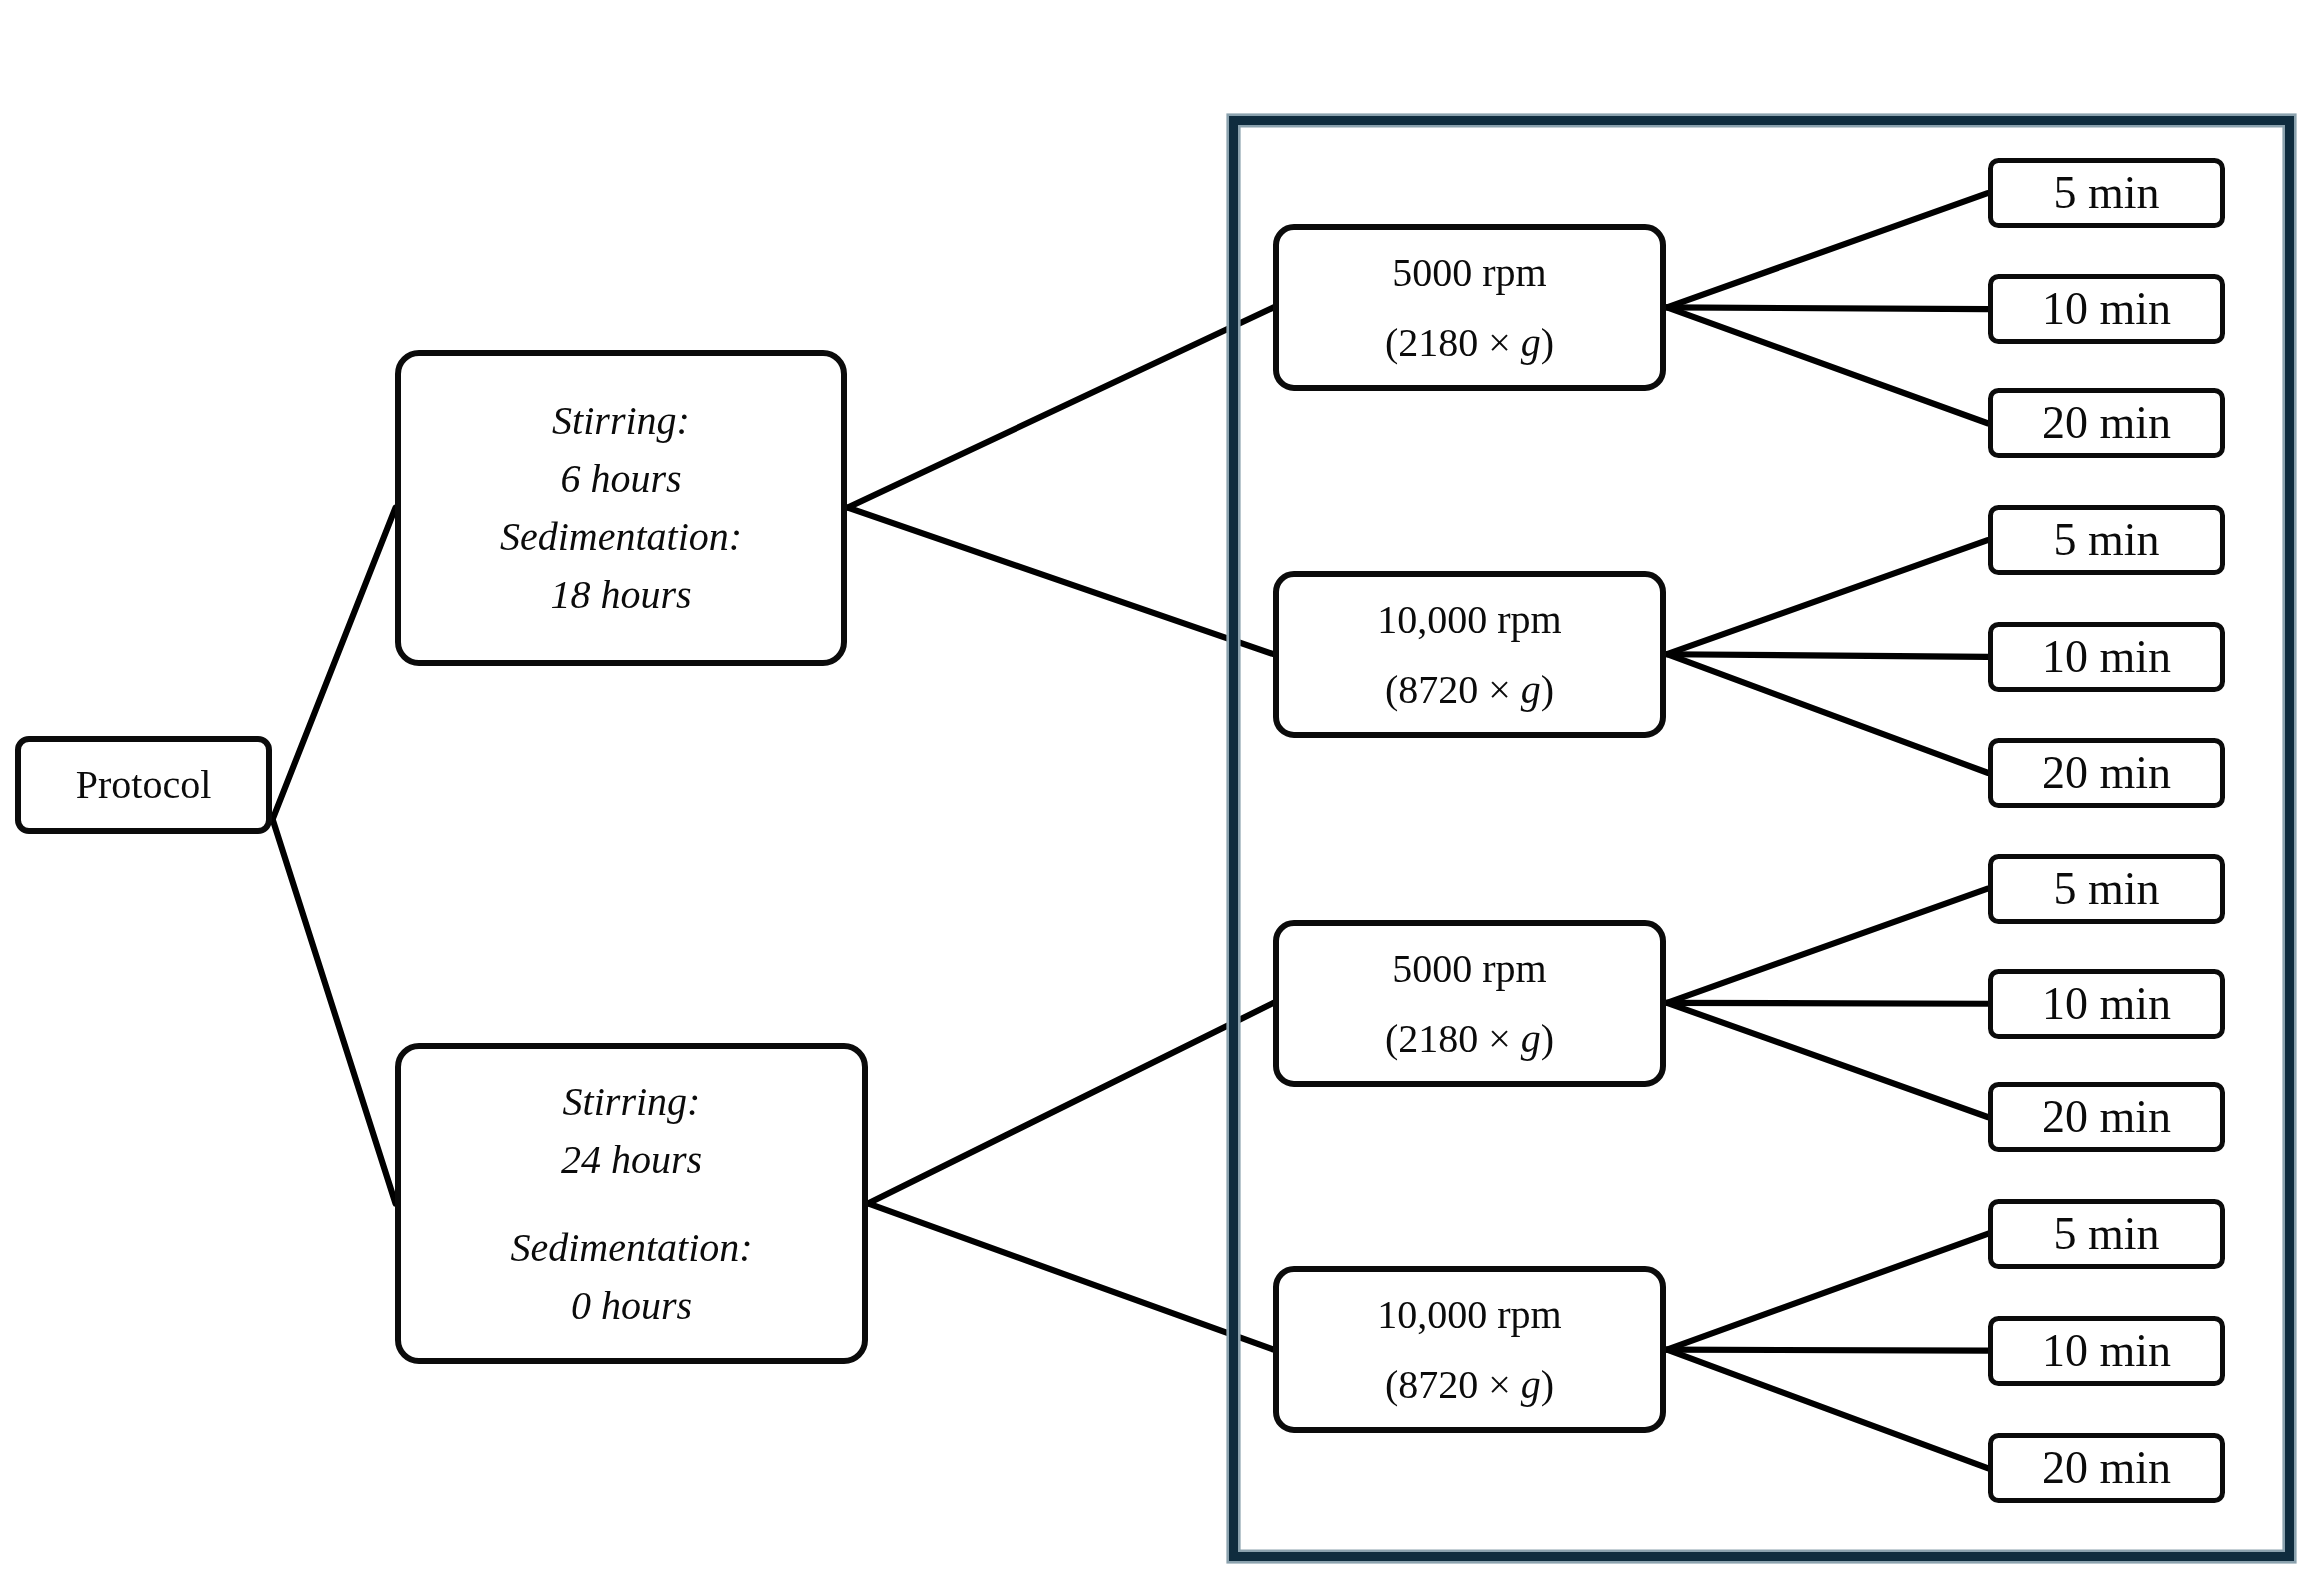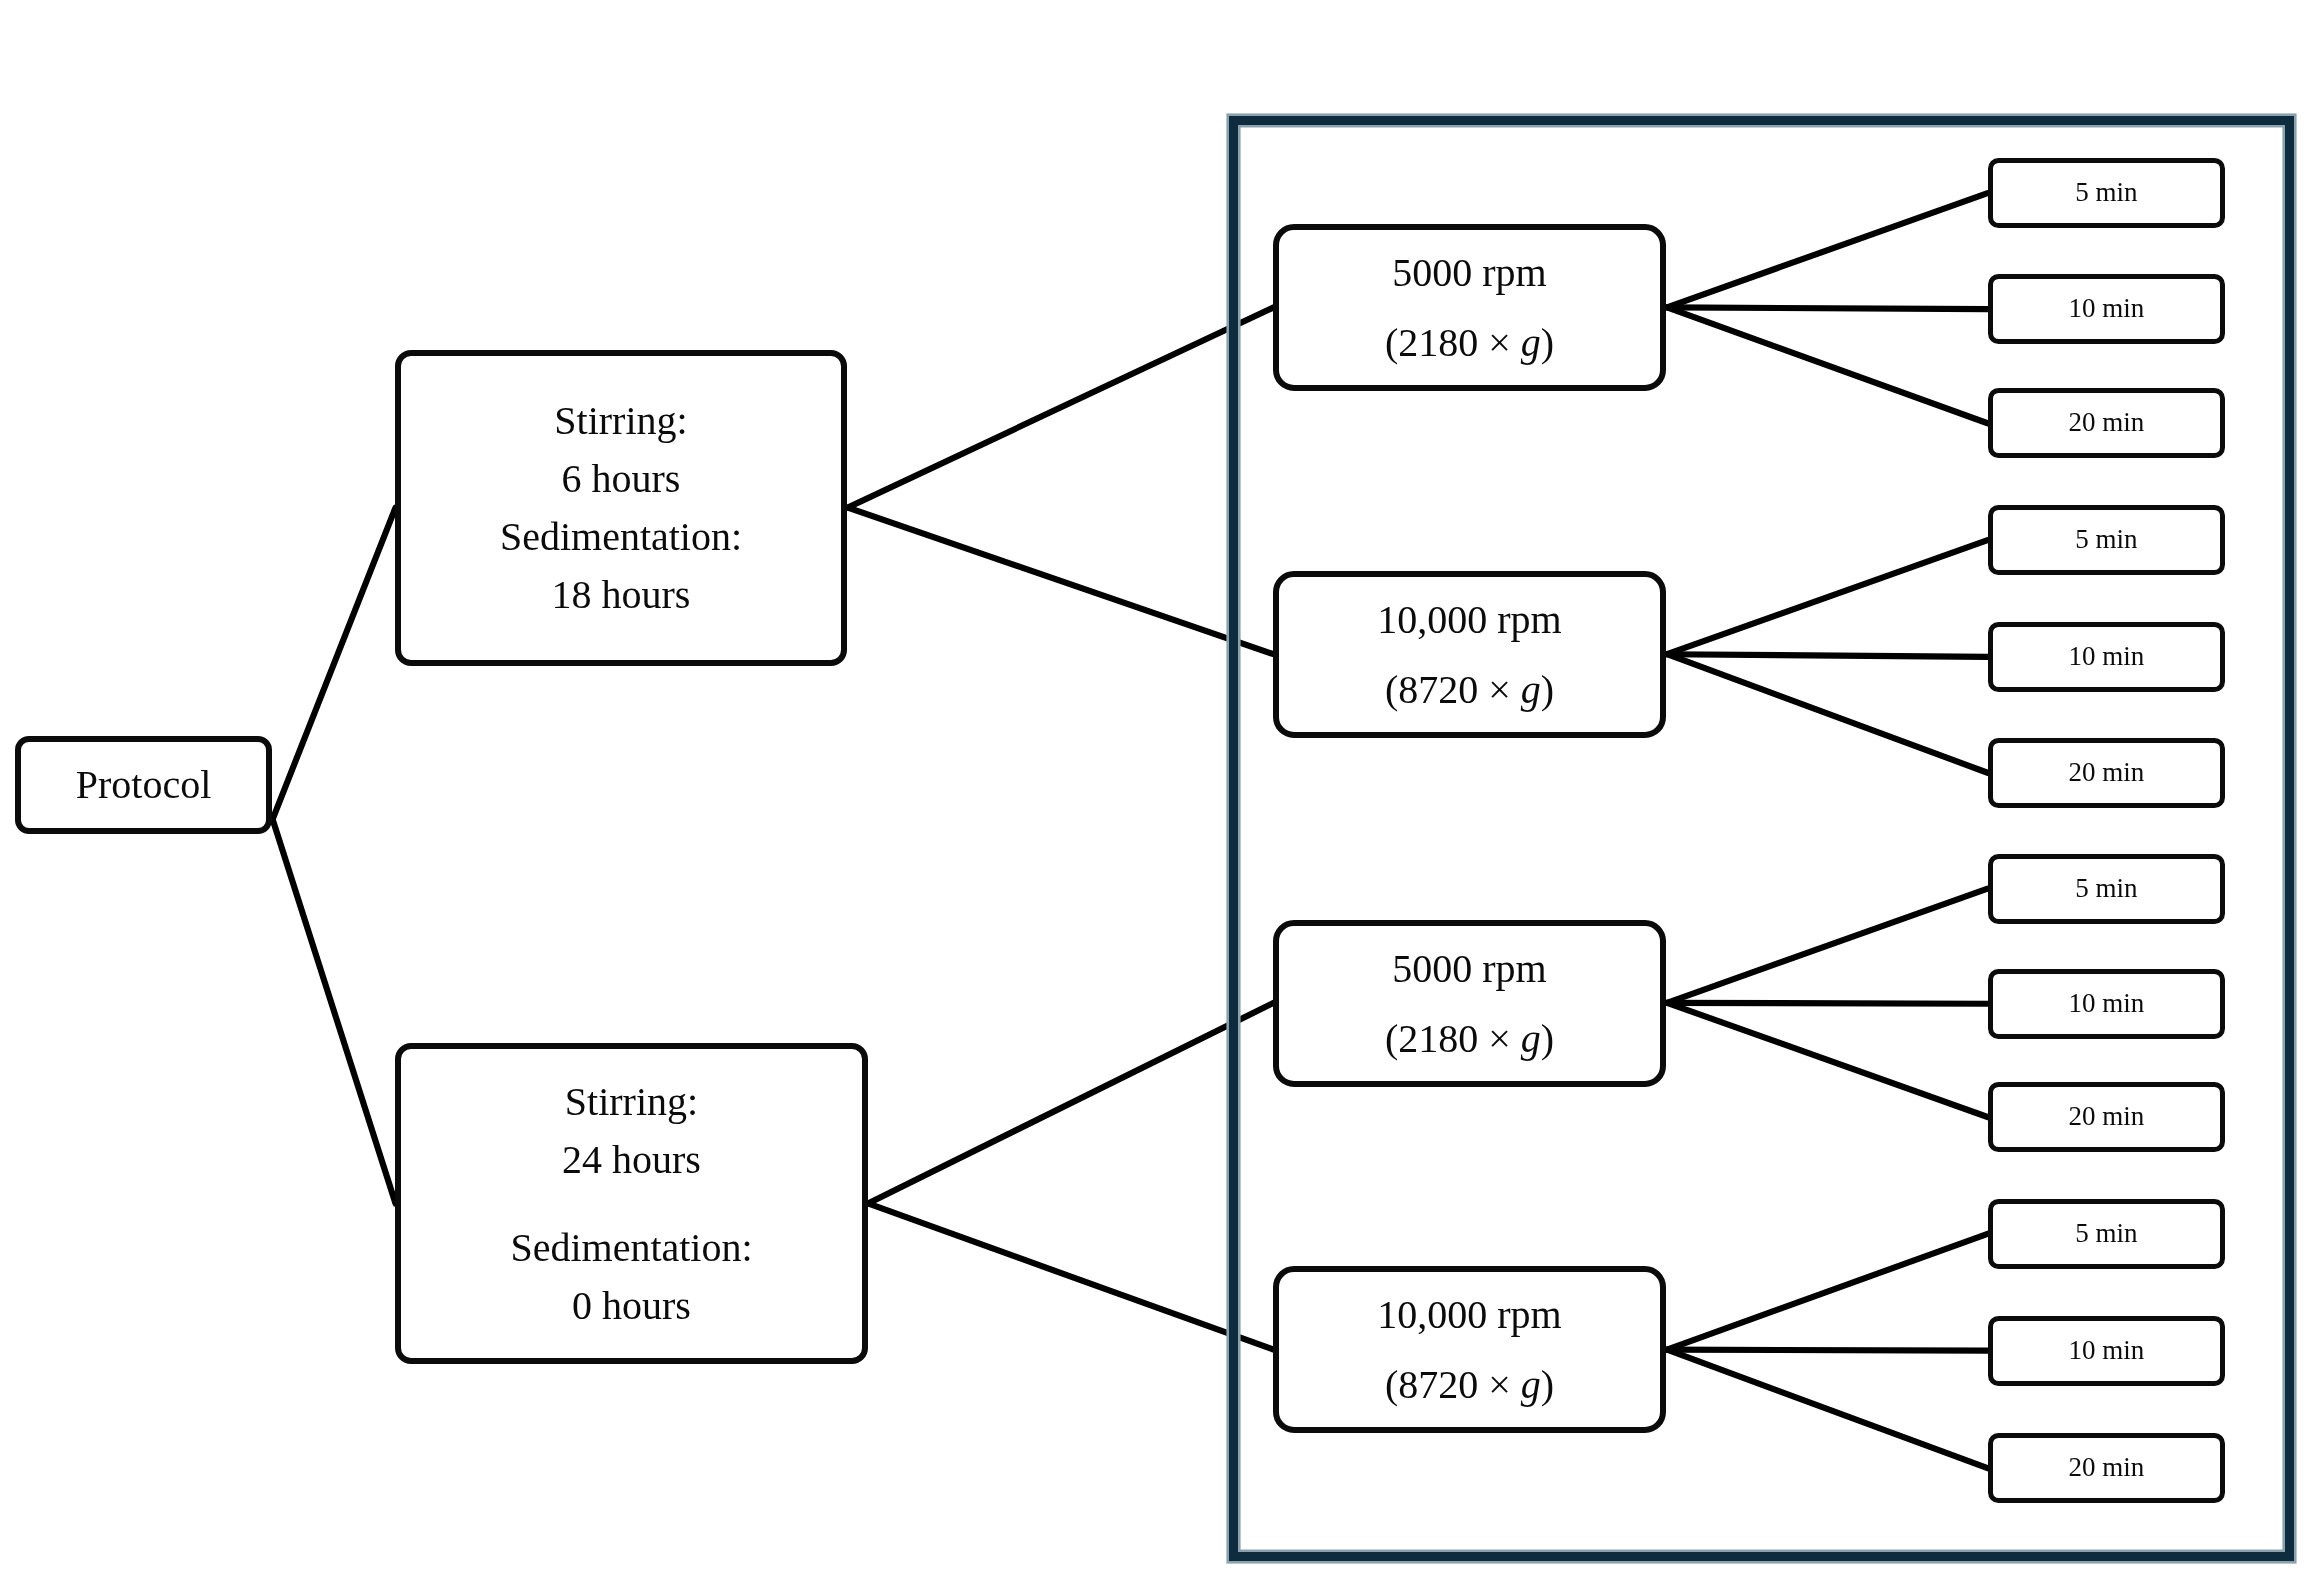--- a/index.html
+++ b/index.html
@@ -20,23 +20,23 @@
     display:flex;
     flex-direction:column;
     align-items:center;
     justify-content:center;
     text-align:center;
     font-size:40px;
     line-height:1.45;
     white-space:pre-line;
   }
   .root-node{border-radius:14px;}
-  .branch-node{border-radius:16px;}
+  .branch-node{border-radius:24px;font-style:italic;}
   .speed-node{border-radius:21px;line-height:1.55;gap:8px;}
-  .time-node{border-radius:10.5px;border-width:5.3px;font-size:27px;}
+  .time-node{border-radius:10.5px;border-width:5.3px;font-size:46px;}
   .sed-gap{margin-top:30px;}
   .gsym{font-style:italic;}
   .container-box{
     position:absolute;
     box-sizing:border-box;
     background:transparent;
     border:9.7px solid var(--navy,#0f2c3e);
     box-shadow:0 0 0 2.6px var(--edge,#8ba2ae), inset 0 0 0 2.6px var(--edge,#8ba2ae);
   }
   .title-box{

